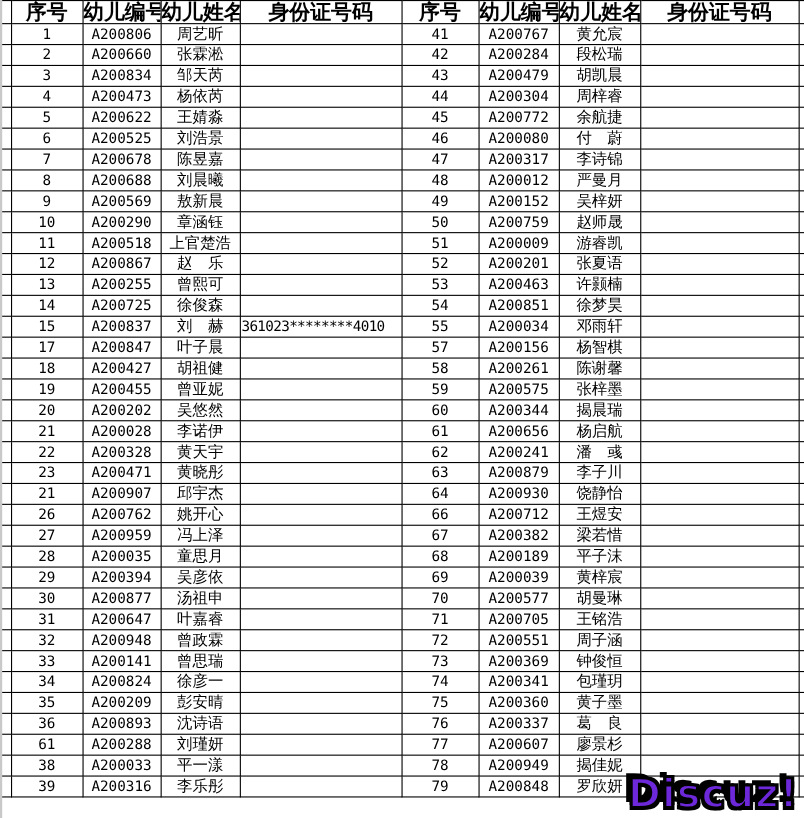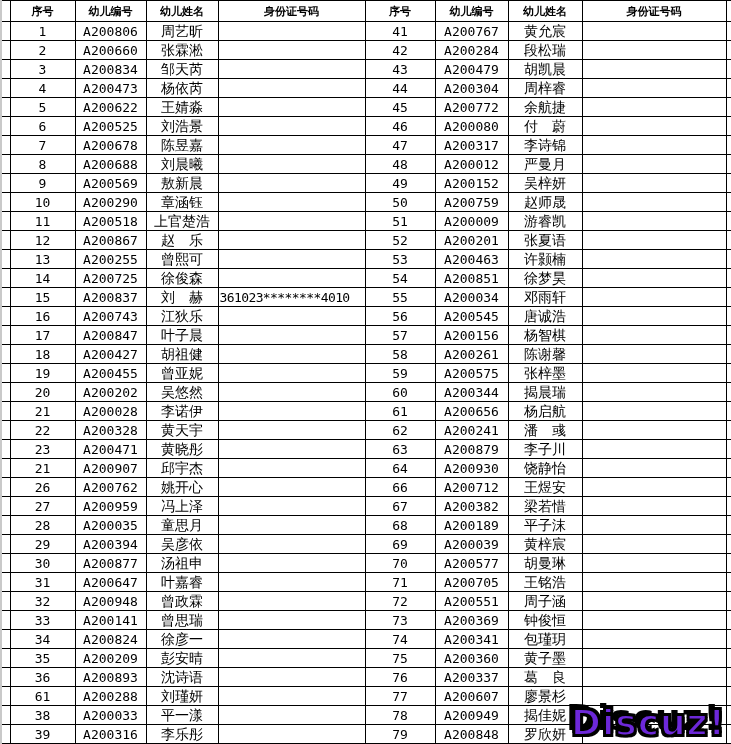--- a/index.html
+++ b/index.html
@@ -7,21 +7,21 @@
     width:731px; height:744px; background:#ffffff;
     font-family:"Liberation Serif","DejaVu Serif",serif;
   }
   .sheet { position:relative; width:731px; height:744px; overflow:hidden; background:#fff; }
   table.grid { border-collapse:collapse; table-layout:fixed; width:731px; }
   .grid th, .grid td {
     border:1px solid #000; padding:0; text-align:center; vertical-align:middle;
     overflow:hidden; white-space:nowrap; height:18px; background:#fff; color:#000;
     font-size:14px; line-height:17px;
   }
-  .grid tr.header-row th { height:20px; font-size:11px; font-weight:bold; }
+  .grid tr.header-row th { height:20px; font-size:19px; font-weight:bold; }
   .grid td.seq, .grid td.code, .grid td.idnum {
     font-family:"DejaVu Sans Mono","Liberation Mono",monospace; font-size:13px;
   }
   .grid td.name { font-size:14px; }
   .grid td.idnum { text-align:left; padding-left:1px; letter-spacing:-0.6px; }
   .grid .col-sliver  { border-left:none; }
   .grid .col-sliver-r{ border-right:none; }
   .edge-strip { position:absolute; left:0; top:0; width:2px; height:744px; background:#c9c9c9; z-index:3; }
   .watermark {
     position:absolute; right:5px; bottom:1px; z-index:5;
@@ -251,32 +251,20 @@
           <td class="name">刘　赫</td>
           <td class="idnum">361023********4010</td>
           <td class="seq">55</td>
           <td class="code">A200034</td>
           <td class="name">邓雨轩</td>
           <td class="idnum"></td>
           <td class="col-sliver-r"></td>
         </tr>
         <tr>
           <td class="col-sliver"></td>
-          <td class="seq">16</td>
-          <td class="code">A200743</td>
-          <td class="name">江狄乐</td>
-          <td class="idnum"></td>
-          <td class="seq">56</td>
-          <td class="code">A200545</td>
-          <td class="name">唐诚浩</td>
-          <td class="idnum"></td>
-          <td class="col-sliver-r"></td>
-        </tr>
-        <tr>
-          <td class="col-sliver"></td>
           <td class="seq">17</td>
           <td class="code">A200847</td>
           <td class="name">叶子晨</td>
           <td class="idnum"></td>
           <td class="seq">57</td>
           <td class="code">A200156</td>
           <td class="name">杨智棋</td>
           <td class="idnum"></td>
           <td class="col-sliver-r"></td>
         </tr>

